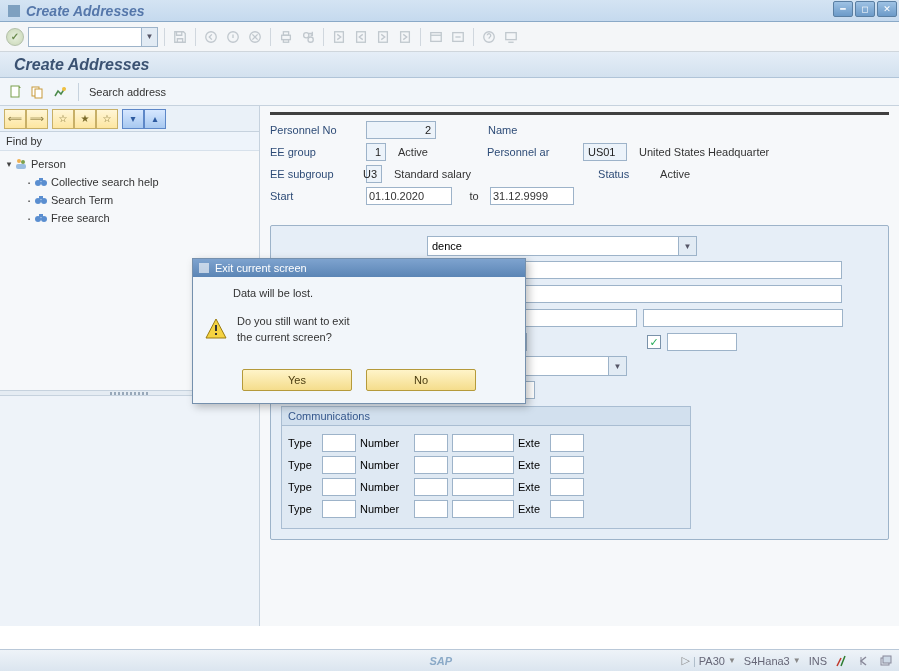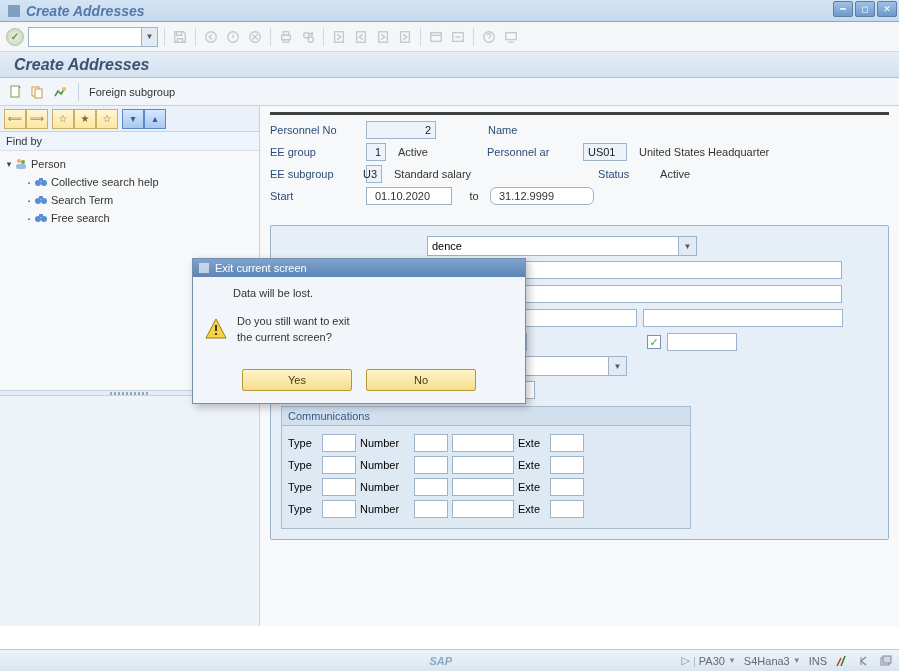--- a/index.html
+++ b/index.html
@@ -43,21 +43,21 @@
   .node-lbl{color:#333;}
   .left-split { height:6px; background:#e5ecf3; border-top:1px solid #c6d2de; border-bottom:1px solid #c6d2de; position:relative;}
   .left-split::after{content:"";position:absolute;left:50%;top:1px;width:40px;height:3px;margin-left:-20px;background:repeating-linear-gradient(90deg,#98a8b9 0 2px,transparent 2px 4px);}
   .left-empty{flex:1;background:#eef3f9;}
 
   .right { flex:1; padding:6px 10px; overflow:hidden; position:relative;}
   .info-row { display:flex; align-items:center; height:22px; gap:6px;}
   .info-row label { width:90px; color:#2e4c77;}
   .ro { border:1px solid #9db3c9; background:#ecf3fa; height:18px; display:inline-flex;align-items:center;justify-content:flex-end;padding:0 4px;color:#222;}
   .ro.left-a{justify-content:flex-start;}
-  .rw { border:1px solid #9db3c9; background:#fff; height:18px; padding:0 8px;color:#333;}
+  .rw { border:1px solid #9db3c9; background:#fff; height:18px; padding:0 2px;color:#333;}
   .midgap{width:40px;}
   .plain{color:#333; padding-left:6px;}
 
   .group { border:1px solid #9db3c9; background:#e6eef7; margin-top:18px; border-radius:2px; padding:8px 10px 10px; position:relative;}
   .frow{display:flex;align-items:center;height:24px;gap:6px;}
   .frow label{width:140px;color:#333;}
   .combo{border:1px solid #9db3c9;background:#fff;height:20px;display:flex;align-items:center;position:relative;padding-left:4px;}
   .combo .dd{position:absolute;right:0;top:0;bottom:0;width:18px;background:#e2ebf4;border-left:1px solid #9db3c9;display:flex;align-items:center;justify-content:center;font-size:8px;color:#556;}
   .chkbox{width:14px;height:14px;border:1px solid #7a92aa;background:#fff;display:flex;align-items:center;justify-content:center;color:#2a5;font-size:11px;}
 
@@ -212,21 +212,21 @@
         <rect x="4" y="4" width="7" height="9" fill="#fff" stroke="#c79a3a"></rect>
       </svg>
     </span>
   <span class="app-ico">
       <svg width="14" height="14" viewBox="0 0 14 14">
         <path d="M2 11l3-5 3 3 4-6" stroke="#4a8a4a" fill="none" stroke-width="1.5"></path>
         <circle cx="11" cy="4" r="2" fill="#f0c040"></circle>
       </svg>
     </span>
   <span class="app-sep"></span>
-  <span class="app-text">Foreign subgroup</span>
+  <span class="app-text">Search address</span>
 </div>
 
 <div class="work">
 
   <div class="left">
     <div class="nav-icons">
       <div class="nav-group">
         <div class="nav-btn">⟸</div>
         <div class="nav-btn">⟹</div>
       </div>
@@ -305,21 +305,21 @@
       <span class="ro" style="width:16px">U3</span>
       <span class="plain">Standard salary</span>
       <span style="width:115px"></span>
       <label style="width:56px">Status</label>
       <span class="plain" style="padding-left:0">Active</span>
     </div>
     <div class="info-row">
       <label>Start</label>
       <input class="rw" style="width: 86px;" value="01.10.2020">
       <span class="plain" style="width:26px;text-align:center">to</span>
-      <input class="rw" style="width: 104px; border-radius: 6px;" value="31.12.9999">
+      <input class="rw" style="width: 84px;" value="31.12.9999">
     </div>
 
     <div class="group">
       <div class="frow">
         <label></label>
         <div class="combo" style="width:270px">
           <span>dence</span>
           <div class="dd">▼</div>
         </div>
       </div>

